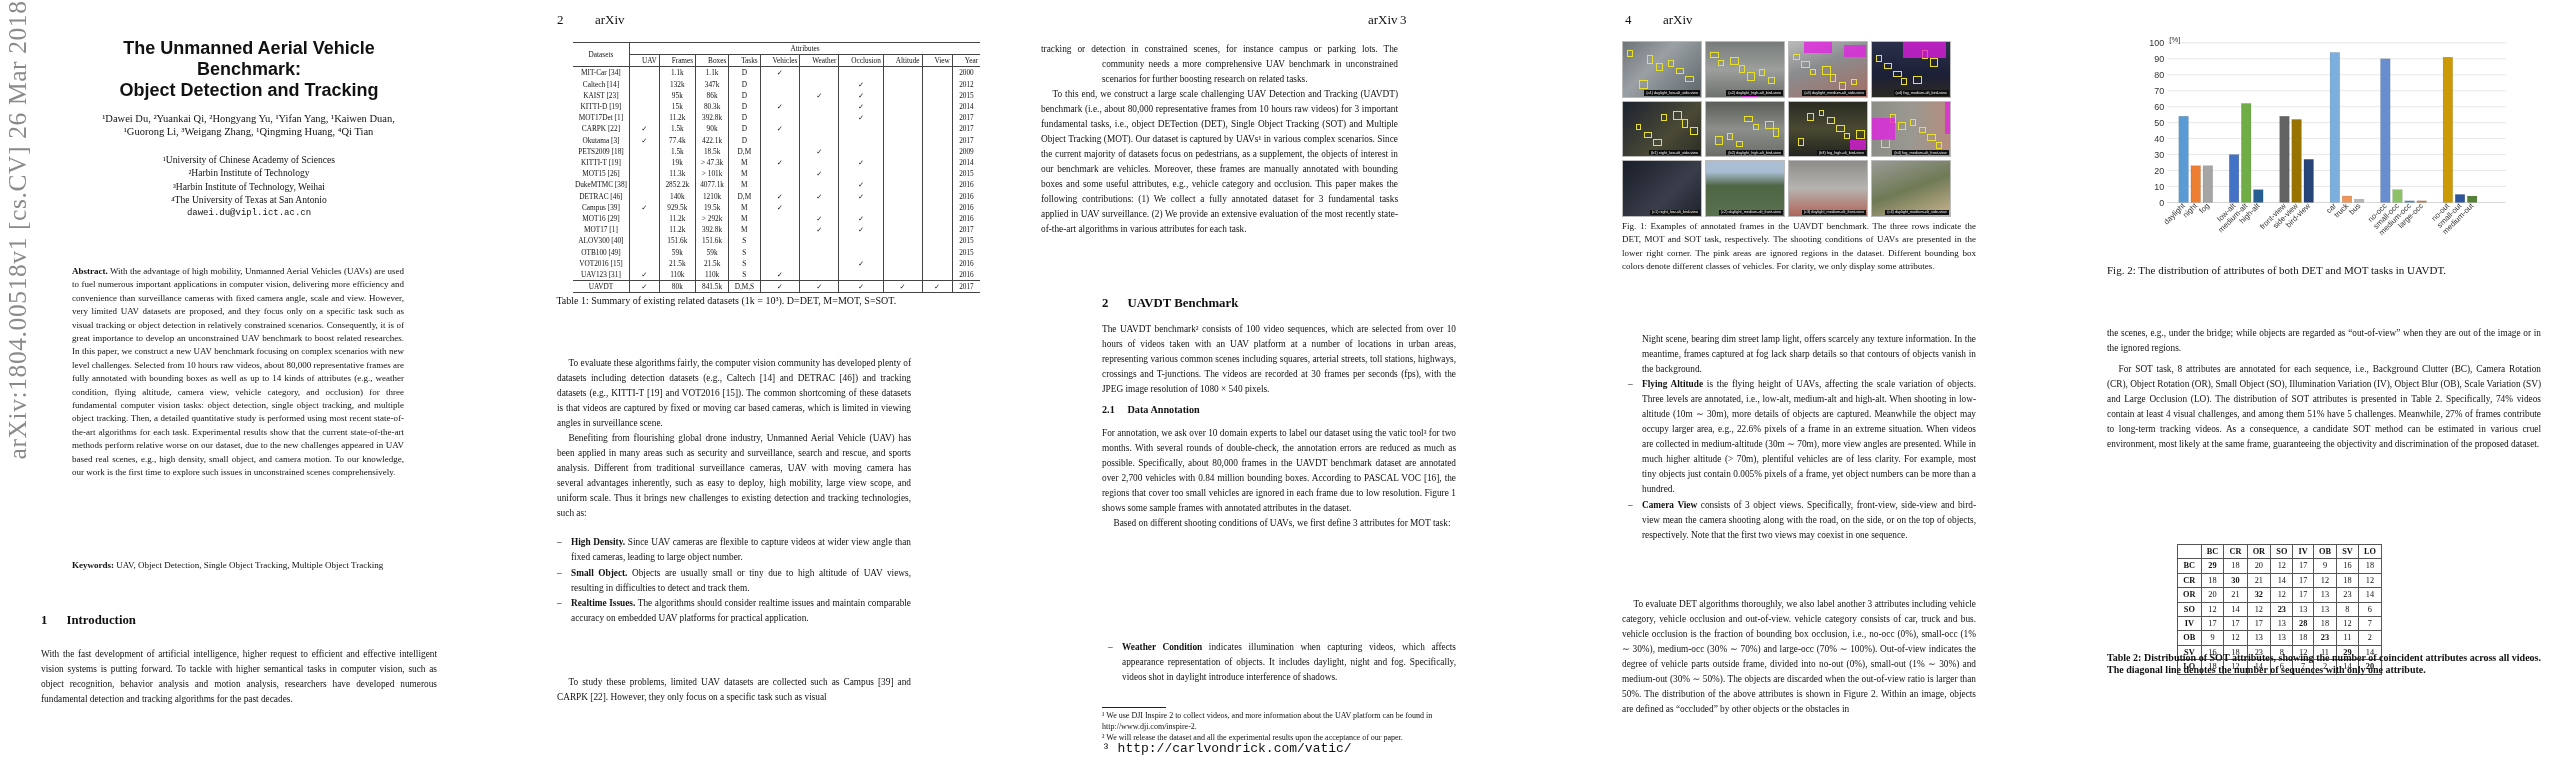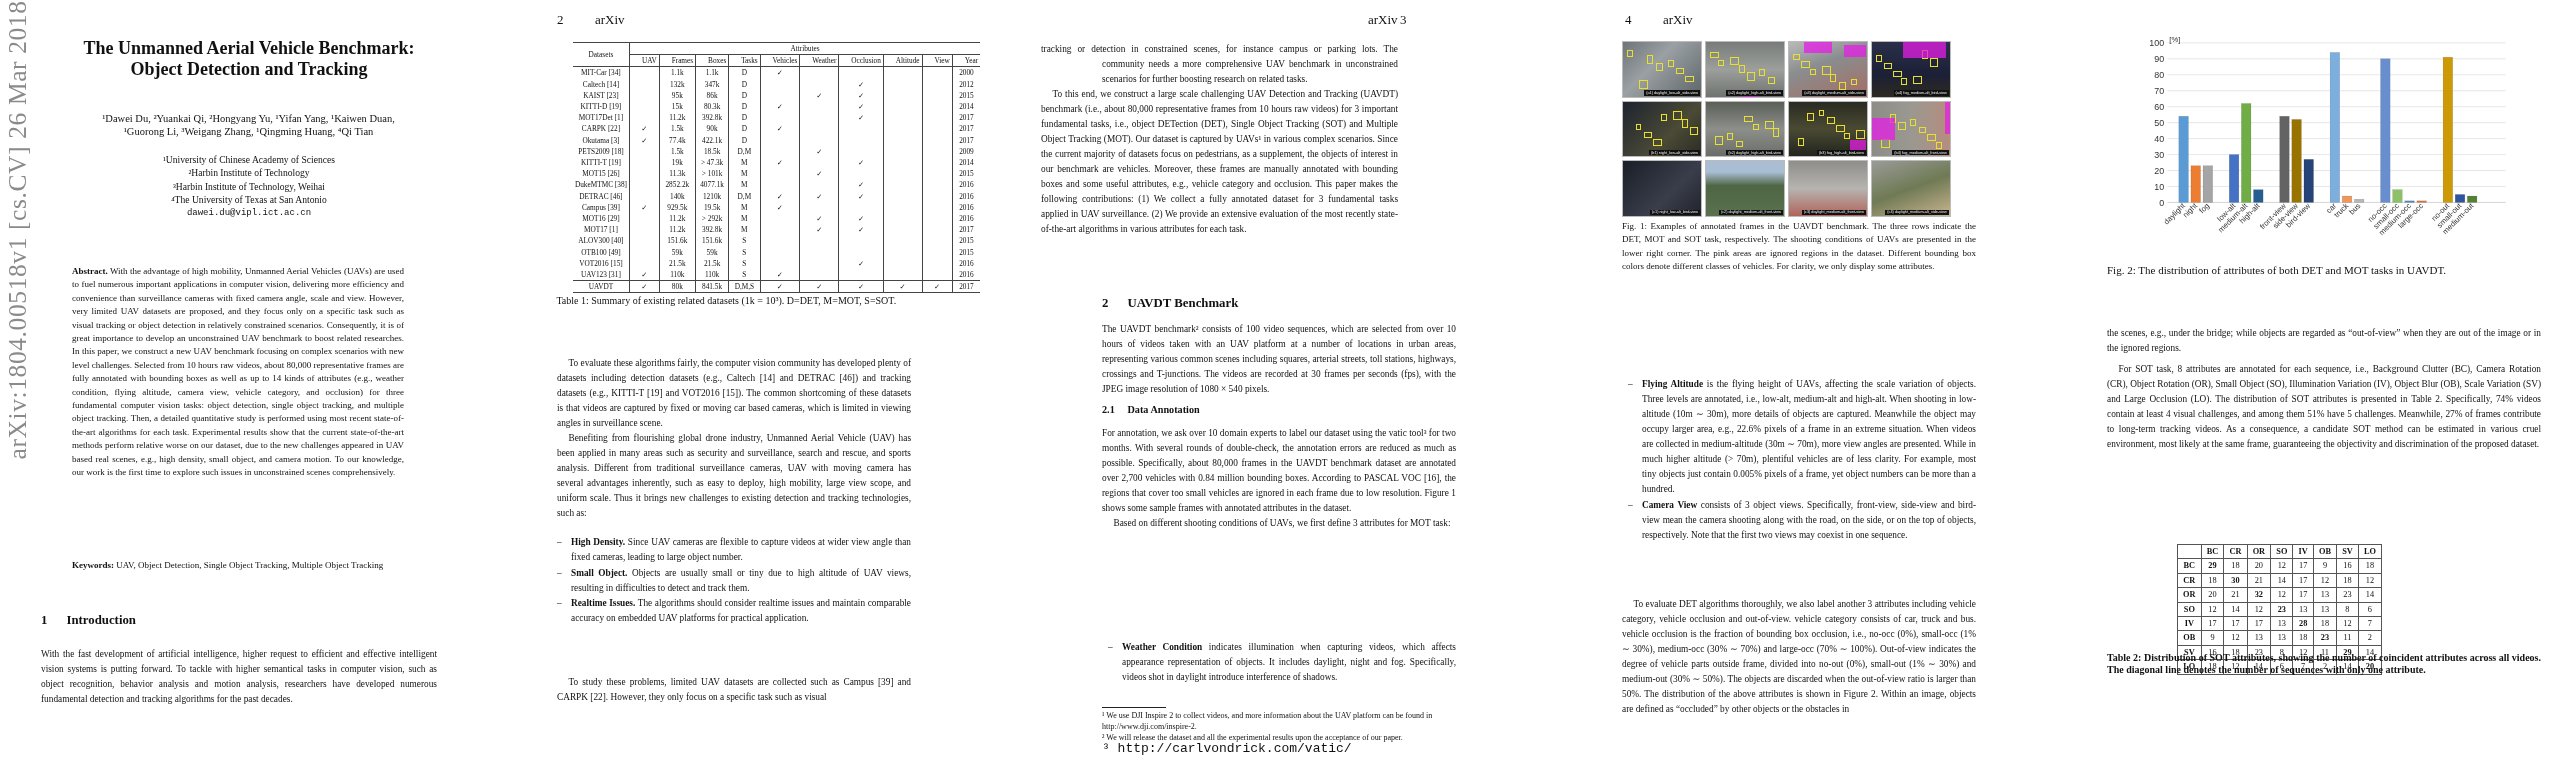--- a/index.html
+++ b/index.html
@@ -6,21 +6,21 @@
   body { width:2576px; height:766px; position:relative; overflow:hidden; font-family:"DejaVu Serif","Liberation Serif",serif; color:#111; }
   .page { position:absolute; top:0; height:766px; background:#fff; overflow:hidden; }
   #p1 { left:0; width:511px; }
   #p2 { left:517px; width:517px; }
   #p3 { left:1041px; width:530px; }
   #p4 { left:1577px; width:530px; }
   #p5 { left:2107px; width:469px; }
   .mono { font-family:"Liberation Mono","DejaVu Sans Mono",monospace; }
   .side-stamp { position:absolute; left:5.1px; top:38px; width:25.5px; height:383px; }
   .side-stamp span { position:absolute; left:50%; top:50%; transform:translate(-50%,-50%) rotate(-90deg); white-space:nowrap; font-family:"Liberation Serif",serif; font-size:25.5px; color:#8a8a8a; letter-spacing:0.6px; }
-  .title { position:absolute; left:70px; top:38px; width:358px; text-align:center; font-family:Liberation Serif, serif; font-weight:bold; font-size:18px; line-height:21px; }
+  .title { position:absolute; left:70px; top:38px; width:358px; text-align:center; font-family:Liberation Sans, sans-serif; font-weight:bold; font-size:18px; line-height:21px; }
   .authors { position:absolute; left:57px; top:112px; width:383px; text-align:center; font-family:"Liberation Serif",serif; font-size:10.5px; line-height:13.4px; }
   .affils { position:absolute; left:70px; top:153px; width:358px; text-align:center; font-family:"Liberation Serif",serif; font-size:9.6px; line-height:13.4px; }
   .email { font-family:"Liberation Mono",monospace; font-size:9px; }
   .abstract { position:absolute; left:72px; top:265px; width:332px; font-family:"Liberation Serif",serif; font-size:9px; line-height:13.4px; text-align:justify; }
   .keywords { position:absolute; left:72px; top:559px; width:332px; font-family:"Liberation Serif",serif; font-size:9px; line-height:13.4px; }
   .sec-head { position:absolute; font-family:"Liberation Serif",serif; font-weight:bold; font-size:12.8px; }
   .sec-head .num { display:inline-block; width:25.5px; }
   .body-text { position:absolute; font-family:"Liberation Serif",serif; font-size:9.3px; line-height:15px; text-align:justify; }
   .body-text p { margin:0; }
   .body-text p.indent { text-indent:11.5px; }
@@ -523,20 +523,23 @@
         <div class="lbl">(c2) daylight_medium-alt_front-view</div>
       </div>
       <div class="ph" style="background: linear-gradient(rgb(143, 141, 138), rgb(182, 180, 176) 50%, rgb(176, 100, 90));">
         <div class="lbl">(c3) daylight_medium-alt_front-view</div>
       </div>
       <div class="ph" style="background: linear-gradient(160deg, rgb(154, 155, 151), rgb(111, 122, 85) 50%, rgb(201, 180, 143));">
         <div class="lbl">(c4) daylight_medium-alt_side-view</div>
       </div>
     </div>
   <div class="caption" style="left:45px; top:220px; width:354px; text-align:justify; font-size:9px; line-height:13.4px;">Fig. 1: Examples of annotated frames in the UAVDT benchmark. The three rows indicate the DET, MOT and SOT task, respectively. The shooting conditions of UAVs are presented in the lower right corner. The pink areas are ignored regions in the dataset. Different bounding box colors denote different classes of vehicles. For clarity, we only display some attributes.</div>
+  <div class="body-text" style="left:51px; top:332px; width:348px;">
+    <p style="padding-left:14px;">Night scene, bearing dim street lamp light, offers scarcely any texture information. In the meantime, frames captured at fog lack sharp details so that contours of objects vanish in the background.</p>
+  </div>
   <div class="bullets" style="left:51px; top:377px; width:348px;" id="p4-bullets">
       <div class="bi"><b>Flying Altitude</b> <span>is the flying height of UAVs, affecting the scale variation of objects. Three levels are annotated, i.e., low-alt, medium-alt and high-alt. When shooting in low-altitude (10m ∼ 30m), more details of objects are captured. Meanwhile the object may occupy larger area, e.g., 22.6% pixels of a frame in an extreme situation. When videos are collected in medium-altitude (30m ∼ 70m), more view angles are presented. While in much higher altitude (&gt; 70m), plentiful vehicles are of less clarity. For example, most tiny objects just contain 0.005% pixels of a frame, yet object numbers can be more than a hundred.</span></div>
       <div class="bi"><b>Camera View</b> <span>consists of 3 object views. Specifically, front-view, side-view and bird-view mean the camera shooting along with the road, on the side, or on the top of objects, respectively. Note that the first two views may coexist in one sequence.</span></div>
     </div>
   <div class="body-text" style="left:45px; top:597px; width:354px;">
     <p class="indent">To evaluate DET algorithms thoroughly, we also label another 3 attributes including vehicle category, vehicle occlusion and out-of-view. vehicle category consists of car, truck and bus. vehicle occlusion is the fraction of bounding box occlusion, i.e., no-occ (0%), small-occ (1% ∼ 30%), medium-occ (30% ∼ 70%) and large-occ (70% ∼ 100%). Out-of-view indicates the degree of vehicle parts outside frame, divided into no-out (0%), small-out (1% ∼ 30%) and medium-out (30% ∼ 50%). The objects are discarded when the out-of-view ratio is larger than 50%. The distribution of the above attributes is shown in Figure 2. Within an image, objects are defined as “occluded” by other objects or the obstacles in</p>
   </div>
 </div>
 
 <div class="page" id="p5">

